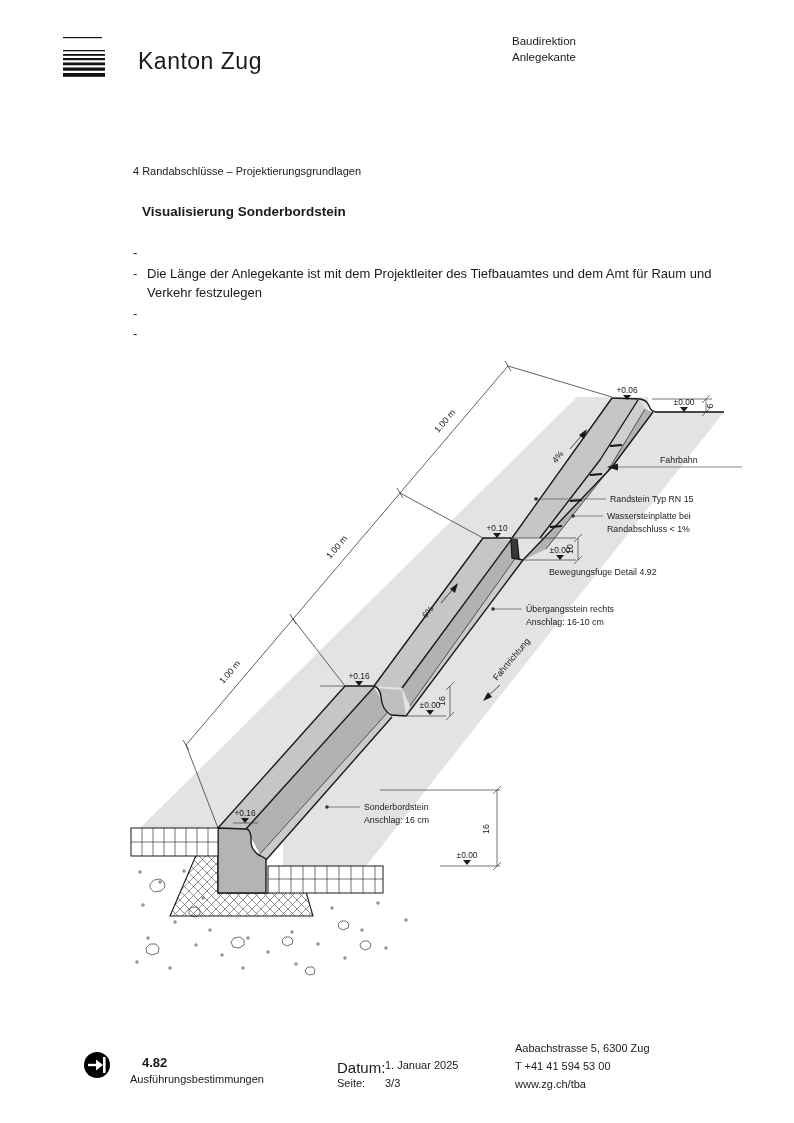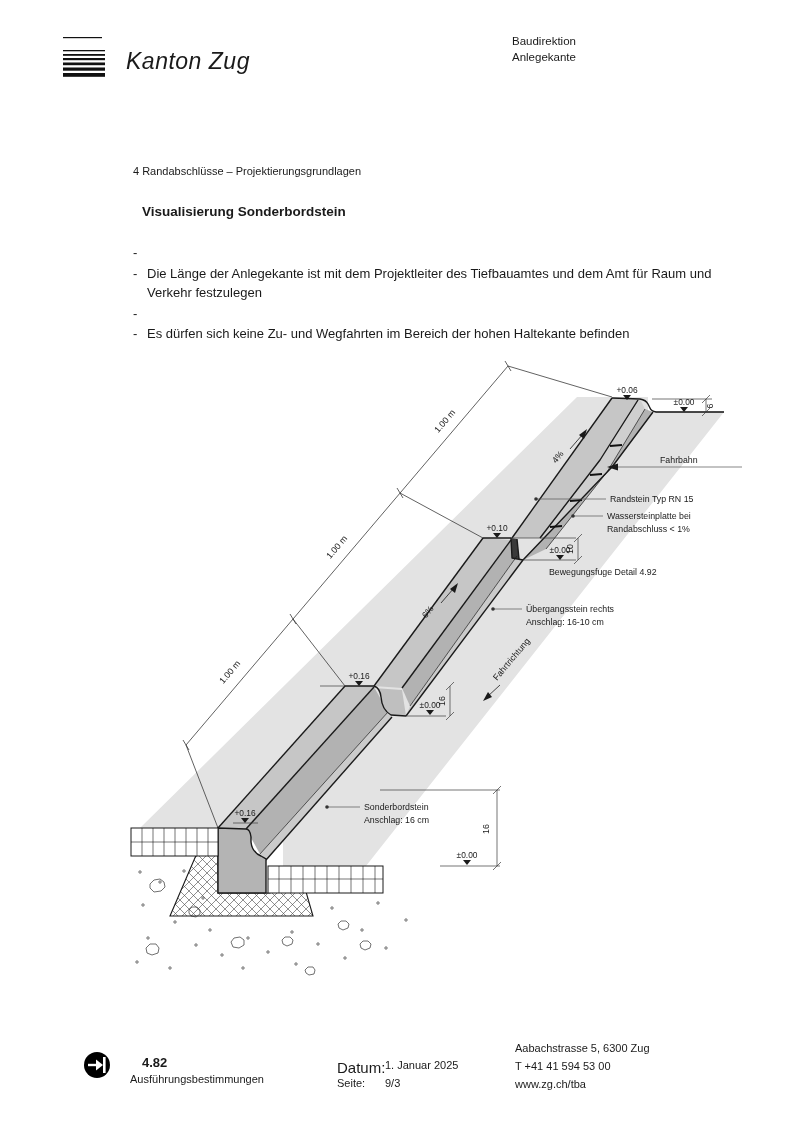--- a/index.html
+++ b/index.html
@@ -1,20 +1,20 @@
 <!DOCTYPE html>
 <html><head>
 <meta charset="utf-8">
 <style>
   html,body{margin:0;padding:0;}
   body{width:794px;height:1123px;background:#ffffff;position:relative;
        font-family:"Liberation Sans","DejaVu Sans",sans-serif;color:#1a1a1a;overflow:hidden;}
   .abs{position:absolute;}
   
-  #brand{left:126px;top:48px;font-size:23px;letter-spacing:.5px;font-weight:500;font-style:italic;}
+  #brand{left:138px;top:48px;font-size:23px;letter-spacing:.5px;font-weight:500;}
   #org{left:512px;top:33px;font-size:11.5px;line-height:16px;}
   
   #sectionref{left:133px;top:165px;font-size:11px;}
   #doctitle{left:142px;top:204px;font-size:13.5px;font-weight:bold;}
   #bullets{left:133px;top:243px;font-size:13px;width:630px;}
   #bullets .bl{display:flex;margin:0 0 1px 0;line-height:19.5px;}
   #bullets .dash{width:14px;flex:0 0 14px;}
   
   #fnum{left:142px;top:1055px;font-size:13px;font-weight:bold;}
   #ftype{left:130px;top:1073px;font-size:11px;text-align:right;}
@@ -53,21 +53,20 @@
     </div>
   <div class="bl">
       <span class="dash">-</span>
       <span style="max-width:600px;">Die Länge der Anlegekante ist mit dem Projektleiter des Tiefbauamtes und dem Amt für Raum und Verkehr festzulegen</span>
     </div>
   <div class="bl">
       <span class="dash">-</span>
     </div>
   <div class="bl">
       <span class="dash">-</span>
-      <span>Es dürfen sich keine Zu- und Wegfahrten im Bereich der hohen Haltekante befinden</span>
     </div>
 </div>
 
 <svg class="abs" style="left:0;top:0;" width="794" height="1123" viewBox="0 0 794 1123">
   <defs>
     <pattern id="xhatch" width="9" height="9" patternUnits="userSpaceOnUse">
       <path d="M0,9 L9,0 M-1,1 L1,-1 M8,10 L10,8" stroke="#444" stroke-width="0.6" fill="none"></path>
       <path d="M0,0 L9,9 M8,-1 L10,1 M-1,8 L1,10" stroke="#444" stroke-width="0.6" fill="none"></path>
     </pattern>
   </defs>
@@ -300,18 +299,18 @@
   <circle cx="14" cy="14" r="13" fill="#000"></circle>
   <line x1="5" y1="14" x2="15" y2="14" stroke="#fff" stroke-width="2.4"></line>
   <polygon points="13,8.5 20,14 13,19.5" fill="#fff"></polygon>
   <rect x="20" y="6" width="2.6" height="16" fill="#fff"></rect>
 </svg>
 <div class="abs" id="fnum">4.82</div>
 <div class="abs" id="ftype">Ausführungsbestimmungen</div>
 <div class="abs" id="fdatum">Datum:</div>
 <div class="abs" id="fdatumv">1. Januar 2025</div>
 <div class="abs" id="fseite">Seite:</div>
-<div class="abs" id="fseitev">9/3</div>
+<div class="abs" id="fseitev">3/3</div>
 <div class="abs" id="faddr">
   <div>Aabachstrasse 5, 6300 Zug</div>
   <div>T +41 41 594 53 00</div>
   <div>www.zg.ch/tba</div>
 </div>
 
 </body></html>

